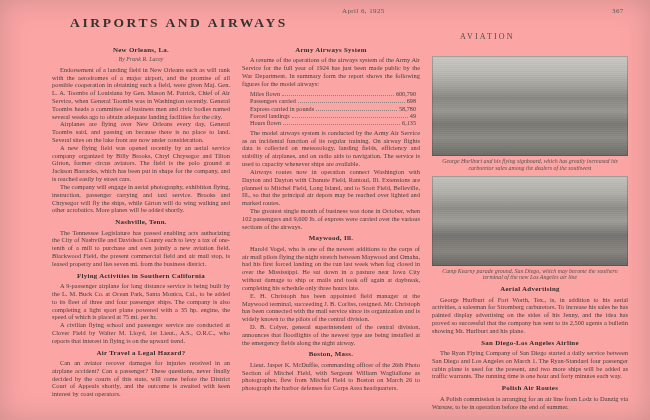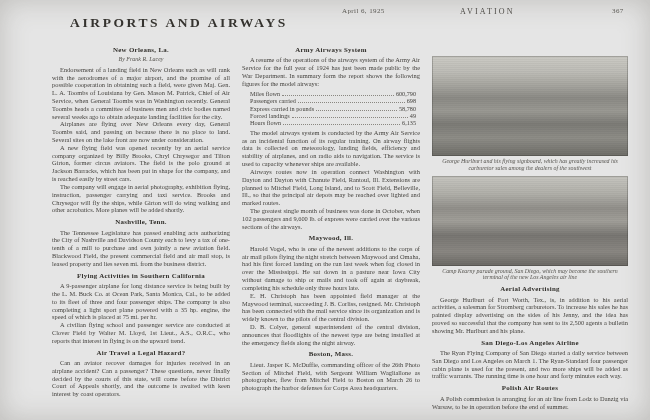--- a/index.html
+++ b/index.html
@@ -1,27 +1,27 @@
 <!DOCTYPE html>
 <html><head>
 <meta charset="utf-8">
 <style>
   html,body{margin:0;padding:0;background:#a8a7a3;}
   .page{
     position:relative;
     width:650px;height:420px;
-    background:#e5e5e5;
+    background:#fca5a5;
     overflow:hidden;
     font-family:"Liberation Serif", serif;
     color:#45433f;
     box-shadow:inset 0 0 28px rgba(90,85,75,.28);
   }
   .rh{position:absolute;top:7px;font-size:7px;color:#5a5853;letter-spacing:.4px;}
   .rh-date{left:342px;}
-  .rh-journal{left:460px;font-size:8px;letter-spacing:2.2px;color:#4d4b46;}
+  .rh-journal{left:460px;font-size:8px;letter-spacing:2.2px;color:#4d4b46;margin-top:25px;}
   .rh-folio{left:612px;width:22px;text-align:left;}
   .dept-title{
     position:absolute;left:50px;top:15px;width:258px;margin:0;
     text-align:center;font-size:13.5px;font-weight:600;
     letter-spacing:2.6px;color:#35332f;white-space:nowrap;
   }
   .col{position:absolute;top:46px;height:368px;overflow:hidden;
        font-size:6.4px;line-height:1.22;text-align:justify;}
   .col1{left:52px;width:178px;}
   .col2{left:242px;width:178px;}

